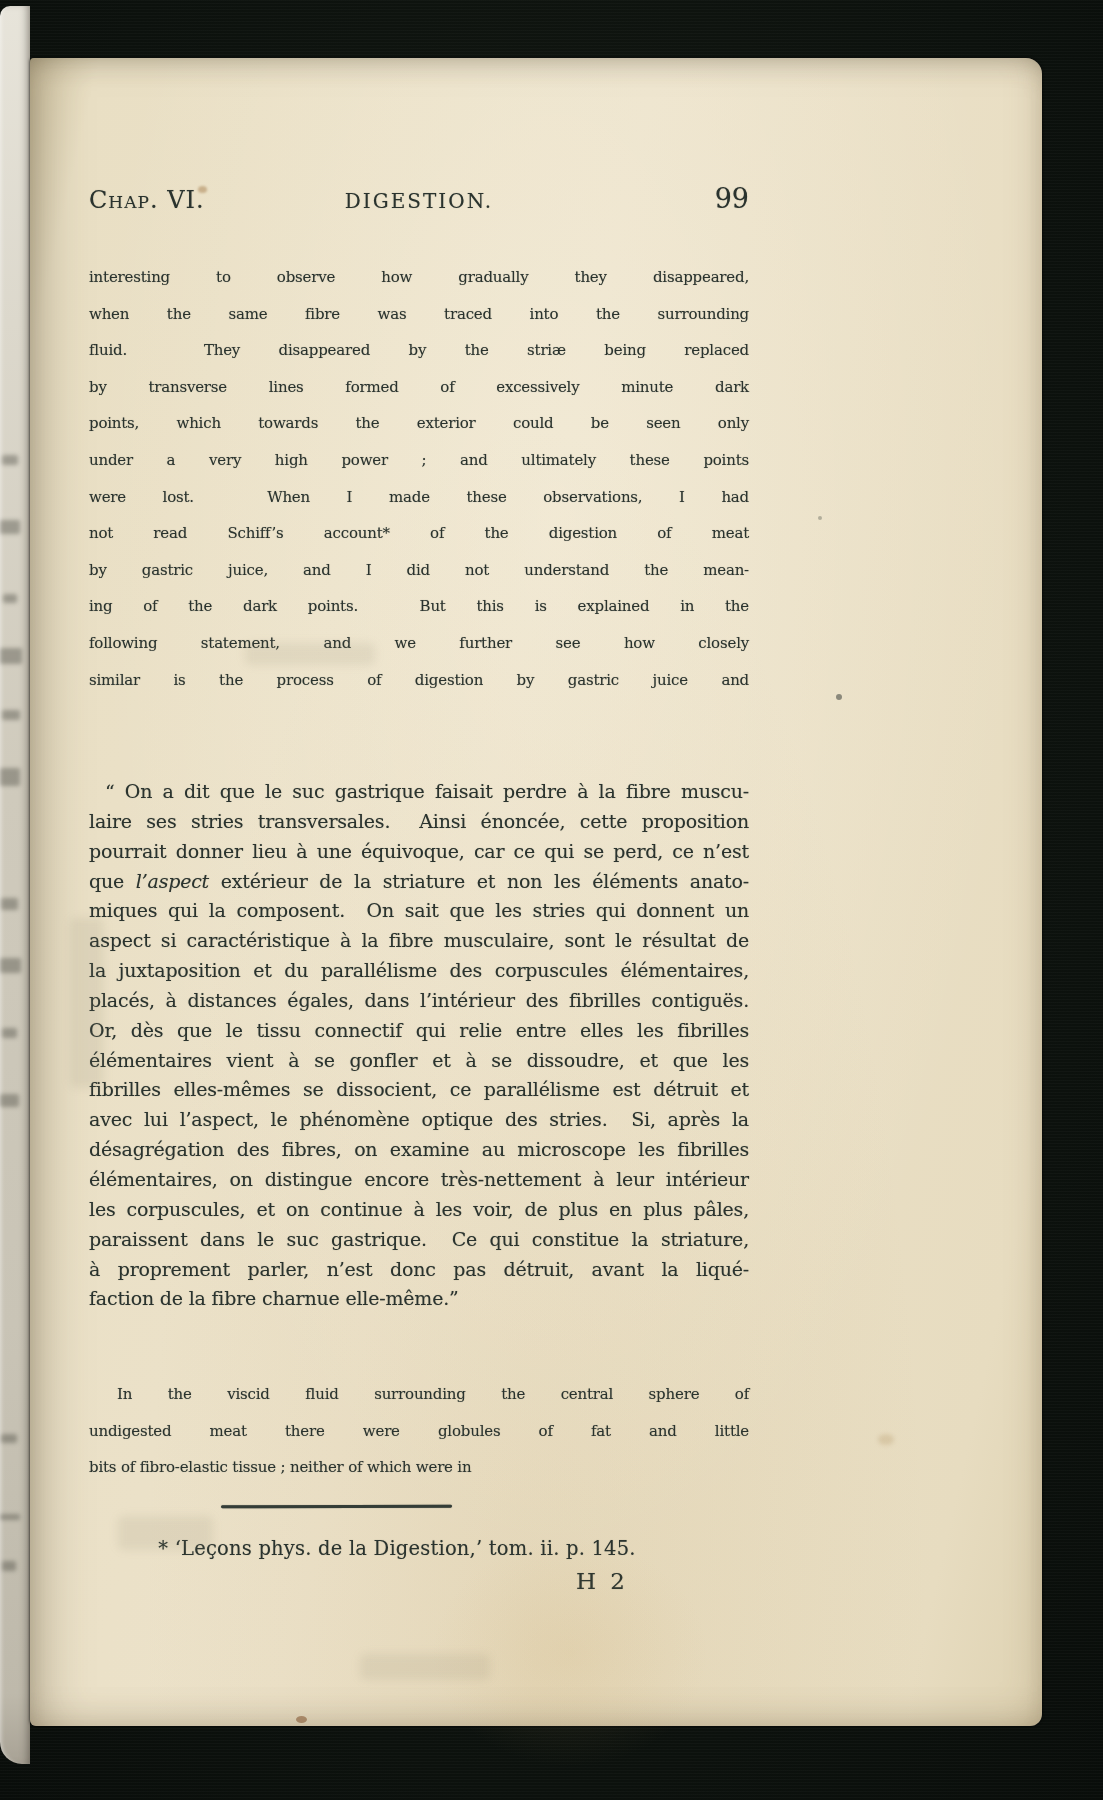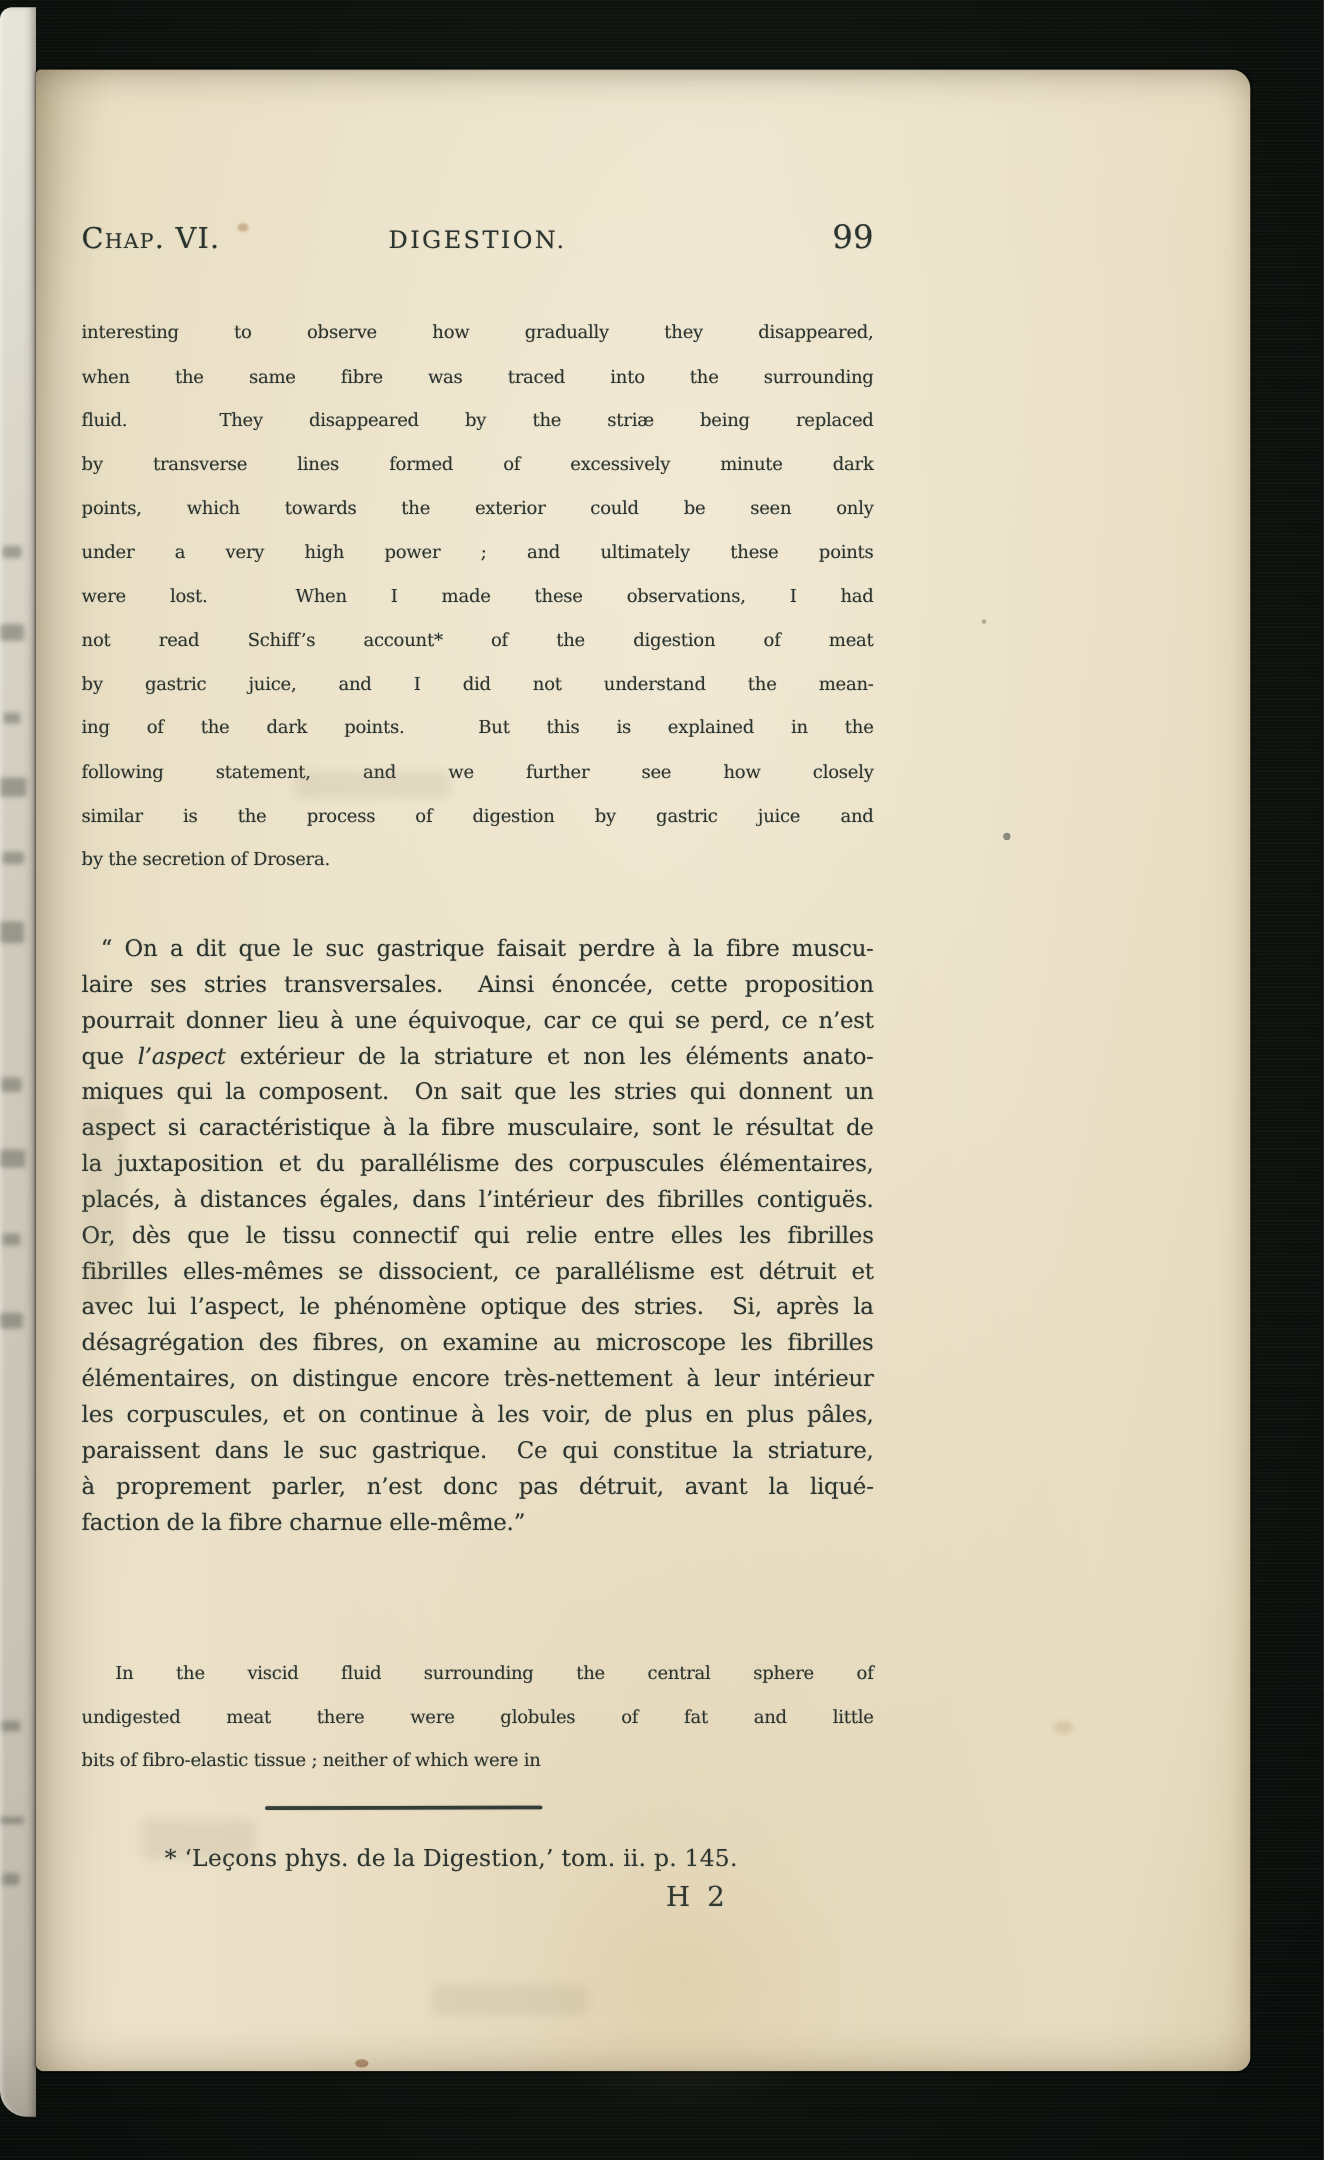--- a/index.html
+++ b/index.html
@@ -29,21 +29,21 @@
       radial-gradient(ellipse at 50% 96%, rgba(190,160,100,0.14) 0%, rgba(190,160,100,0) 55%),
       linear-gradient(103deg, #d8ccab 0%, #e9dfc4 5%, #ece2ca 45%, #e7dcc0 90%, #ded2b2 100%),
       #e8debe;
     border-radius:4px 16px 12px 6px;
     box-shadow:
       inset 28px 0 55px -28px rgba(85,72,50,0.55),
       inset 0 14px 30px -18px rgba(90,80,60,0.45),
       inset -14px -14px 40px -20px rgba(120,100,65,0.4),
       0 0 3px rgba(0,0,0,0.9);
   }
-  .ink{color:#2a332e;text-shadow:0 0 1px rgba(42,51,46,0.35);}
+  .ink{color:#2a332e;text-shadow:0 0 1px rgba(42,51,46,0.35);margin-left:21px;}
   
   .header{position:absolute;left:38px;top:125px;width:660px;display:flex;align-items:baseline;}
   .chap{width:210px;text-align:left;font-variant:small-caps;font-size:24px;letter-spacing:1px;}
   .title{flex:1;text-align:center;font-size:20px;letter-spacing:2px;}
   .pageno{width:210px;text-align:right;font-size:27px;}
   
   .block{position:absolute;left:38px;width:660px;}
   .para{font-size:15px;line-height:36.6px;letter-spacing:-0.2px;}
   .quote{font-size:19px;line-height:29.85px;letter-spacing:-0.2px;}
   .tline{text-align:justify;text-align-last:justify;}
@@ -88,33 +88,33 @@
       <div class="tline">fluid.&nbsp; They disappeared by the striæ being replaced</div>
       <div class="tline">by transverse lines formed of excessively minute dark</div>
       <div class="tline">points, which towards the exterior could be seen only</div>
       <div class="tline">under a very high power ; and ultimately these points</div>
       <div class="tline">were lost.&nbsp; When I made these observations, I had</div>
       <div class="tline">not read Schiff’s account* of the digestion of meat</div>
       <div class="tline">by gastric juice, and I did not understand the mean-</div>
       <div class="tline">ing of the dark points.&nbsp; But this is explained in the</div>
       <div class="tline">following statement, and we further see how closely</div>
       <div class="tline">similar is the process of digestion by gastric juice and</div>
-      <div class="tline tlast">by the secretion of Drosera.</div>
     </div>
 
   <div class="block quote ink" style="top:719px;">
       <div class="tline" style="text-indent: 16px;">“ On a dit que le suc gastrique faisait perdre à la fibre muscu-</div>
       <div class="tline">laire ses stries transversales.&nbsp; Ainsi énoncée, cette proposition</div>
       <div class="tline">pourrait donner lieu à une équivoque, car ce qui se perd, ce n’est</div>
       <div class="tline">que <i>l’aspect</i> extérieur de la striature et non les éléments anato-</div>
       <div class="tline">miques qui la composent.&nbsp; On sait que les stries qui donnent un</div>
       <div class="tline">aspect si caractéristique à la fibre musculaire, sont le résultat de</div>
       <div class="tline">la juxtaposition et du parallélisme des corpuscules élémentaires,</div>
       <div class="tline">placés, à distances égales, dans l’intérieur des fibrilles contiguës.</div>
       <div class="tline">Or, dès que le tissu connectif qui relie entre elles les fibrilles</div>
+      <div class="tline">élémentaires vient à se gonfler et à se dissoudre, et que les</div>
       <div class="tline">fibrilles elles-mêmes se dissocient, ce parallélisme est détruit et</div>
       <div class="tline">avec lui l’aspect, le phénomène optique des stries.&nbsp; Si, après la</div>
       <div class="tline">désagrégation des fibres, on examine au microscope les fibrilles</div>
       <div class="tline">élémentaires, on distingue encore très-nettement à leur intérieur</div>
       <div class="tline">les corpuscules, et on continue à les voir, de plus en plus pâles,</div>
       <div class="tline">paraissent dans le suc gastrique.&nbsp; Ce qui constitue la striature,</div>
       <div class="tline">à proprement parler, n’est donc pas détruit, avant la liqué-</div>
       <div class="tline tlast">faction de la fibre charnue elle-même.”</div>
     </div>
 

